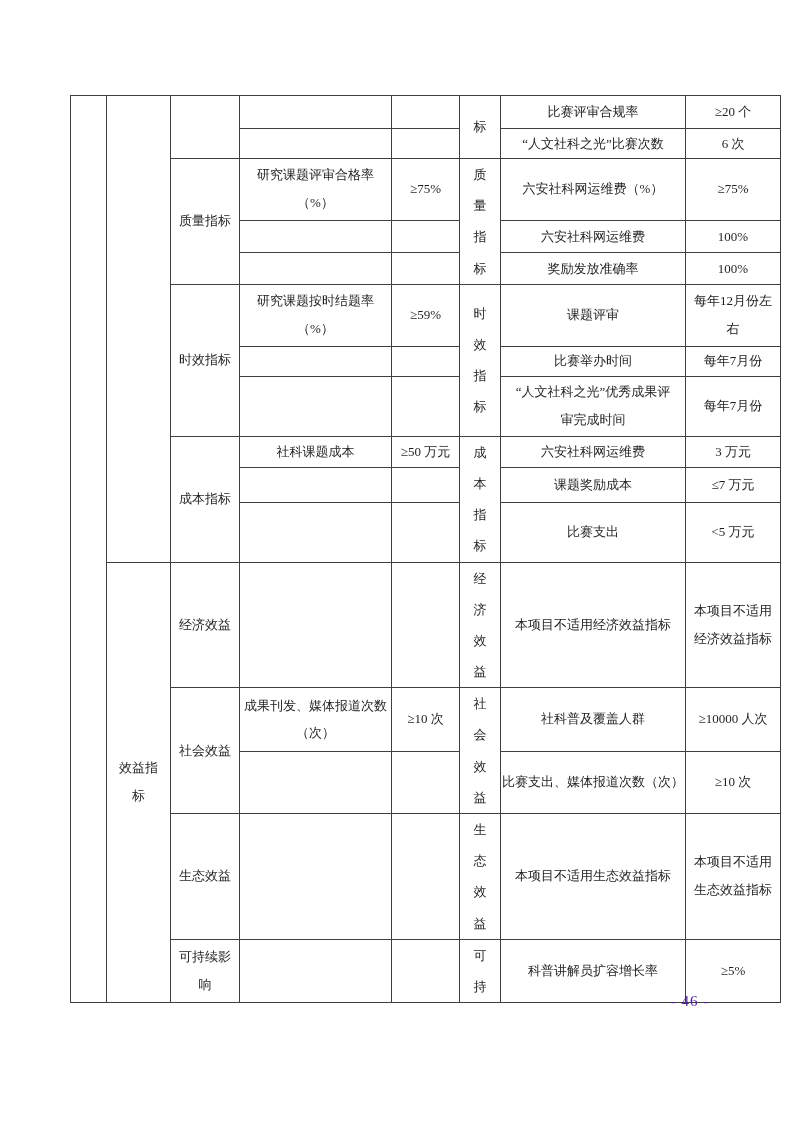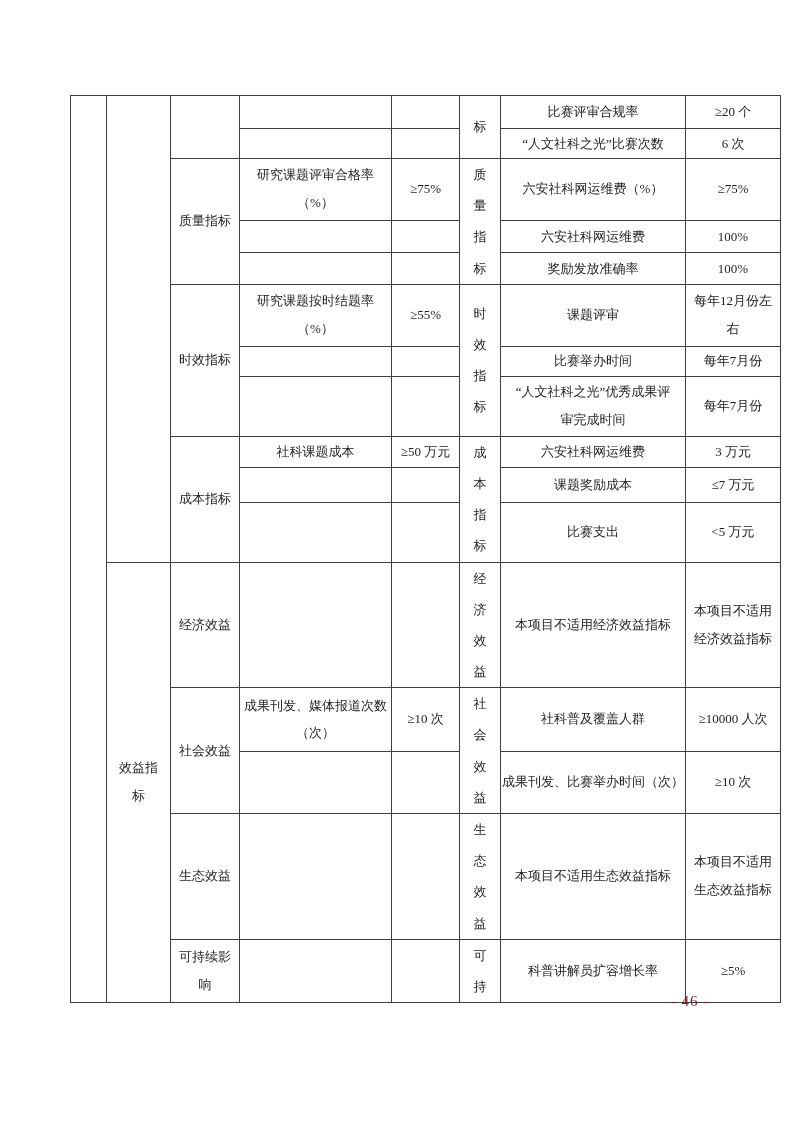--- a/index.html
+++ b/index.html
@@ -39,21 +39,21 @@
     line-height: 2.4;
     text-align: center;
   }
   .page-number {
     position: absolute;
     left: 630px; top: 993px;
     width: 120px;
     text-align: center;
     font-size: 15px;
     letter-spacing: 1px;
-    color: #7f1d1d;
+    color: #4c1d95;
   }
 </style>
 </head>
 <body>
 
 <table class="perf">
   <colgroup>
     <col style="width:36px">
       <col style="width:64px">
       <col style="width:69px">
@@ -101,21 +101,21 @@
     <td></td>
     <td></td>
     <td>奖励发放准确率</td>
     <td>100%</td>
   </tr>
 
   <tr style="height:62px">
     <td rowspan="3">时效指标</td>
     <td>研究课题按时结题率
 （%）</td>
-    <td>≥55%</td>
+    <td>≥59%</td>
     <td rowspan="3" class="vcell"><div class="vtext">时效指标</div></td>
     <td>课题评审</td>
     <td>每年12月份左
 右</td>
   </tr>
   <tr style="height:30px">
     <td></td>
     <td></td>
     <td>比赛举办时间</td>
     <td>每年7月份</td>
@@ -166,21 +166,21 @@
     <td>成果刊发、媒体报道次数
 （次）</td>
     <td>≥10 次</td>
     <td rowspan="2" class="vcell"><div class="vtext">社会效益</div></td>
     <td>社科普及覆盖人群</td>
     <td>≥10000 人次</td>
   </tr>
   <tr style="height:59px">
     <td></td>
     <td></td>
-    <td>成果刊发、比赛举办时间（次）</td>
+    <td>比赛支出、媒体报道次数（次）</td>
     <td>≥10 次</td>
   </tr>
 
   <tr style="height:120px">
     <td>生态效益</td>
     <td></td>
     <td></td>
     <td class="vcell"><div class="vtext">生态效益</div></td>
     <td>本项目不适用生态效益指标</td>
     <td>本项目不适用

